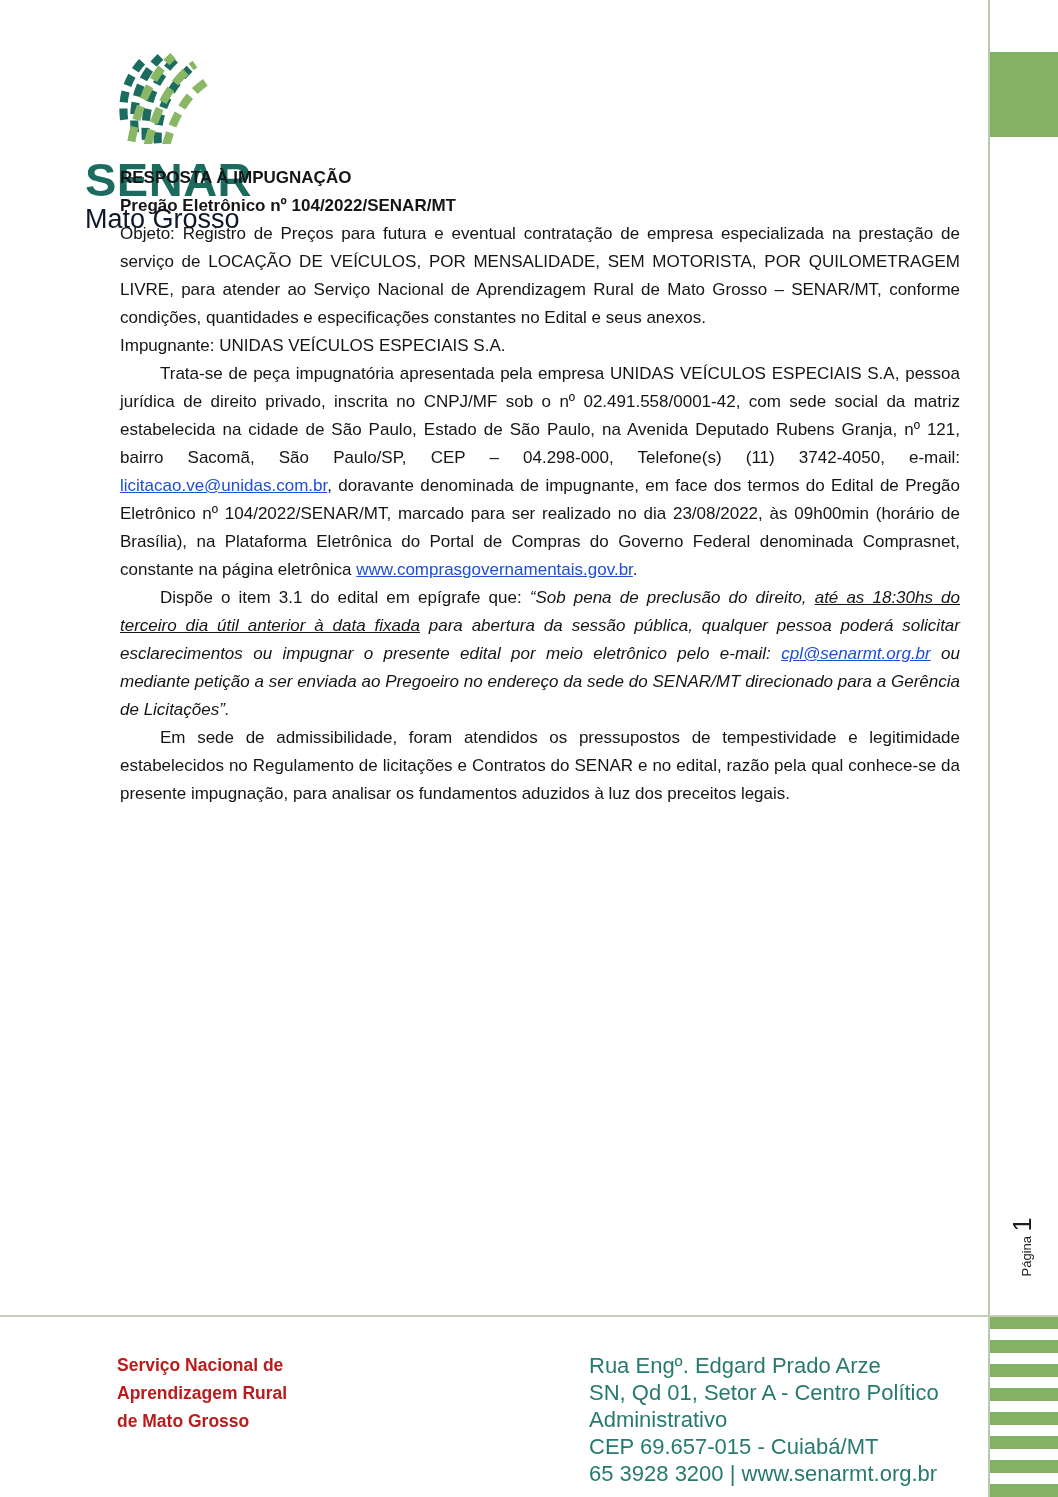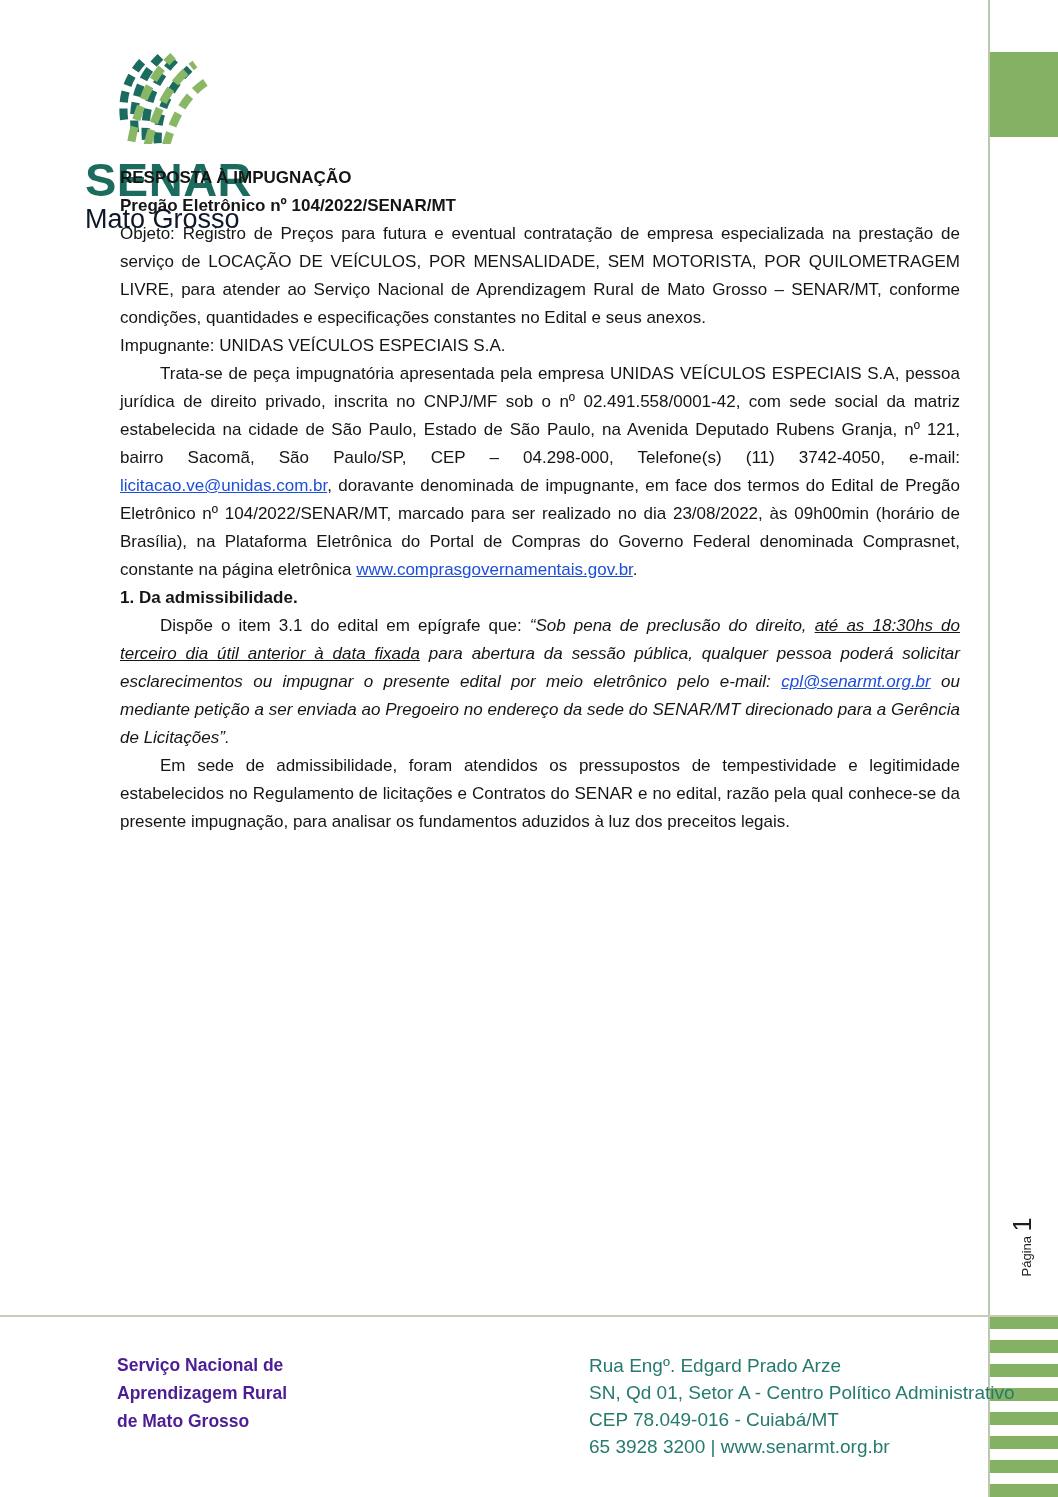--- a/index.html
+++ b/index.html
@@ -39,22 +39,22 @@
   .p-quote{margin-top:6px;text-indent:40px;}
   .p-a{margin-top:2px;text-indent:40px;}
   .p-b{margin-top:0;text-indent:40px;}
   .q{font-style:italic;}
   .u{text-decoration:underline;}
   a.link{color:#1d4ed8;text-decoration:underline;cursor:pointer;}
 
   
   .footer-sep{position:absolute;left:0;top:1315px;width:1058px;height:2px;background:#c9cbb9;}
   .footer-org{position:absolute;left:117px;top:1351px;font-size:17.5px;font-weight:bold;
-    line-height:28px;color:#4c1d95;}
-  .footer-addr{position:absolute;left:589px;top:1352px;font-size:19px;font-weight:400;
+    line-height:28px;color:#b91c1c;}
+  .footer-addr{position:absolute;left:589px;top:1352px;font-size:22px;font-weight:400;
     line-height:27px;color:#267a6e;}
 </style>
 </head>
 <body>
 
 <div class="page">
 
   <div class="logo">
     <svg class="logo-icon" viewBox="0 0 110 104" xmlns="http://www.w3.org/2000/svg">
       <g fill="none" stroke-width="9">
@@ -77,31 +77,30 @@
   <div class="rail-green"></div>
   <div class="rail-stripes"></div>
   <div class="pagina"><span class="lbl">Página</span> <span class="num">1</span></div>
 
   <main class="content">
     <p class="p-title">RESPOSTA À IMPUGNAÇÃO</p>
     <p class="p-subtitle">Pregão Eletrônico nº 104/2022/SENAR/MT</p>
     <p class="p-objeto"><span class="bold">Objeto:</span><span> Registro de Preços para futura e eventual contratação de empresa especializada na prestação de serviço de </span><span class="bold">LOCAÇÃO DE VEÍCULOS, POR MENSALIDADE, SEM MOTORISTA, POR QUILOMETRAGEM LIVRE,</span><span> para atender ao Serviço Nacional de Aprendizagem Rural de Mato Grosso – SENAR/MT, conforme condições, quantidades e especificações constantes no Edital e seus anexos.</span></p>
     <p class="p-impugnante"><span class="bold">Impugnante:</span><span> UNIDAS VEÍCULOS ESPECIAIS S.A.</span></p>
     <p class="p-intro"><span>Trata-se de peça impugnatória apresentada pela empresa UNIDAS VEÍCULOS ESPECIAIS S.A, pessoa jurídica de direito privado, inscrita no CNPJ/MF sob o nº 02.491.558/0001-42, com sede social da matriz estabelecida na cidade de São Paulo, Estado de São Paulo, na Avenida Deputado Rubens Granja, nº 121, bairro Sacomã, São Paulo/SP, CEP – 04.298-000, Telefone(s) (11) 3742-4050, e-mail: </span><a class="link">licitacao.ve@unidas.com.br</a><span>, doravante denominada de impugnante, em face dos termos do Edital de </span><span class="bold">Pregão Eletrônico nº 104/2022/SENAR/MT</span><span>, marcado para ser realizado no dia </span><span class="bold">23/08/2022</span><span>, às 09h00min (horário de Brasília), na Plataforma Eletrônica do Portal de Compras do Governo Federal denominada </span><span class="bold">Comprasnet</span><span>, constante na página eletrônica </span><a class="link">www.comprasgovernamentais.gov.br</a><span>.</span></p>
-    <p class="p-section">1. Da admissibilidade.</p>
     <p class="p-quote"><span>Dispõe o item 3.1 do edital em epígrafe que: </span><span class="q bold">“Sob pena de preclusão do direito, </span><span class="q bold u">até as 18:30hs do terceiro dia útil anterior à data fixada</span><span class="q bold"> para abertura da sessão pública</span><span class="q">, qualquer pessoa poderá solicitar esclarecimentos ou impugnar o presente edital por meio eletrônico pelo e-mail: </span><a class="link q">cpl@senarmt.org.br</a><span class="q"> ou mediante petição a ser enviada ao Pregoeiro no endereço da sede do </span><span class="q bold">SENAR/MT</span><span class="q"> direcionado para a Gerência de Licitações”.</span></p>
     <p class="p-b"><span>Em sede de admissibilidade, foram atendidos os pressupostos de tempestividade e legitimidade estabelecidos no Regulamento de licitações e Contratos do SENAR e no edital, razão pela qual </span><span class="bold">conhece-se</span><span> da presente impugnação, para analisar os fundamentos aduzidos à luz dos preceitos legais.</span></p>
   </main>
 
   <div class="footer-sep"></div>
   <div class="footer-org">
     <div>Serviço Nacional de</div>
     <div>Aprendizagem Rural</div>
     <div>de Mato Grosso</div>
   </div>
   <div class="footer-addr">
     <div>Rua Engº. Edgard Prado Arze</div>
     <div>SN, Qd 01, Setor A - Centro Político Administrativo</div>
-    <div>CEP 78.049-016 - Cuiabá/MT</div>
+    <div>CEP 69.657-015 - Cuiabá/MT</div>
     <div>65 3928 3200 | www.senarmt.org.br</div>
   </div>
 
 </div>
 
 </body></html>

